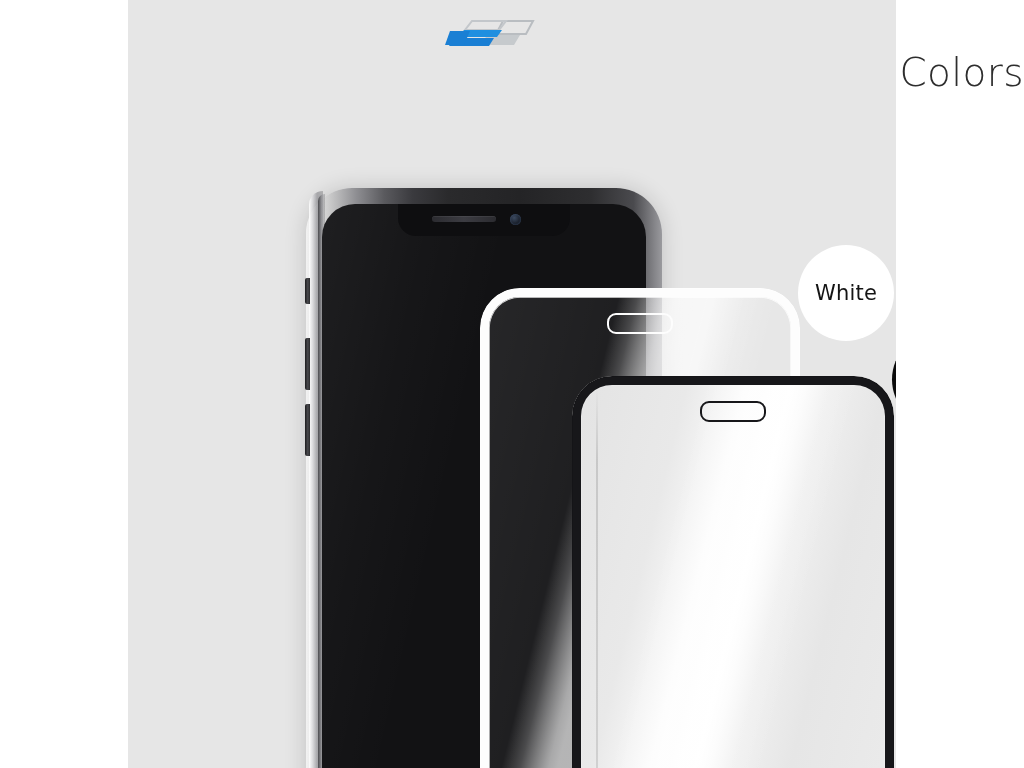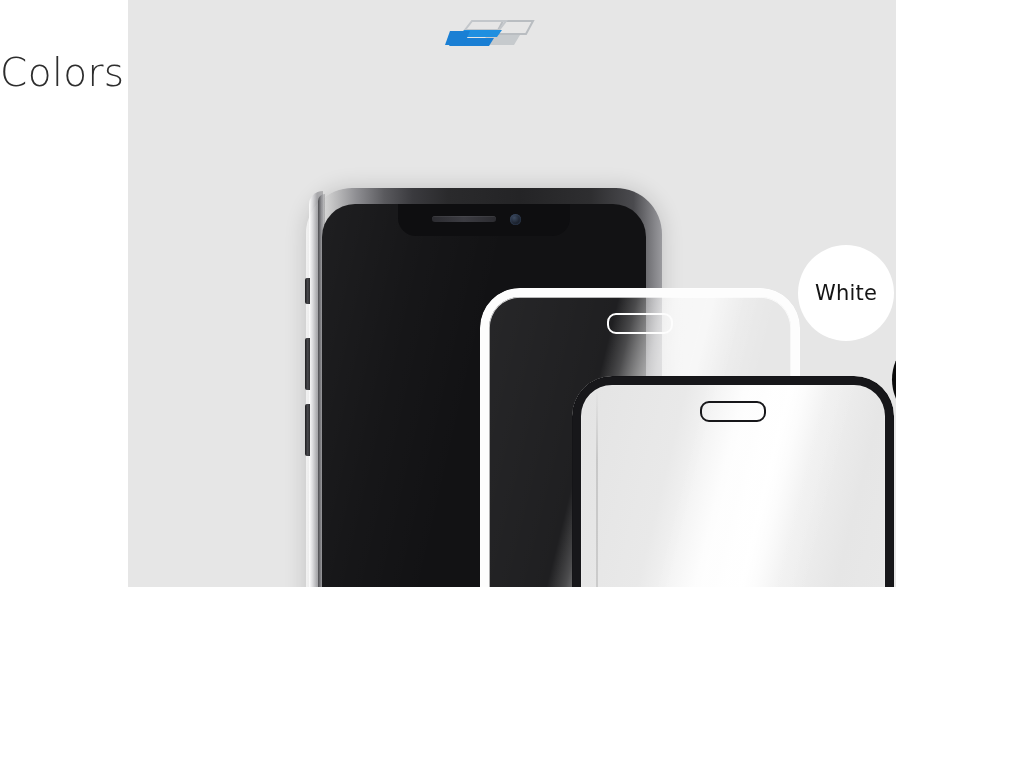--- a/index.html
+++ b/index.html
@@ -18,41 +18,41 @@
     height: 768px;
     background: #ffffff;
   }
 
   
   #canvas {
     position: absolute;
     left: 128px;
     top: 0;
     width: 768px;
-    height: 587px;
+    height: 768px;
     background: #e6e6e6;
     overflow: hidden;
   }
 
   
   #brand-logo {
     position: absolute;
     left: 440px;
     top: 18px;
     width: 100px;
     height: 32px;
   }
 
   
   #page-title {
     position: absolute;
     left: 0;
     top: 53px;
     width: 1024px;
-    text-align: left;
+    text-align: right;
     font-size: 39px;
     font-weight: 300;
     letter-spacing: 0.4px;
     color: #2d2d2d;
     line-height: 1;
     font-family: "DejaVu Sans", sans-serif;
   }
 
   
   #phone {

